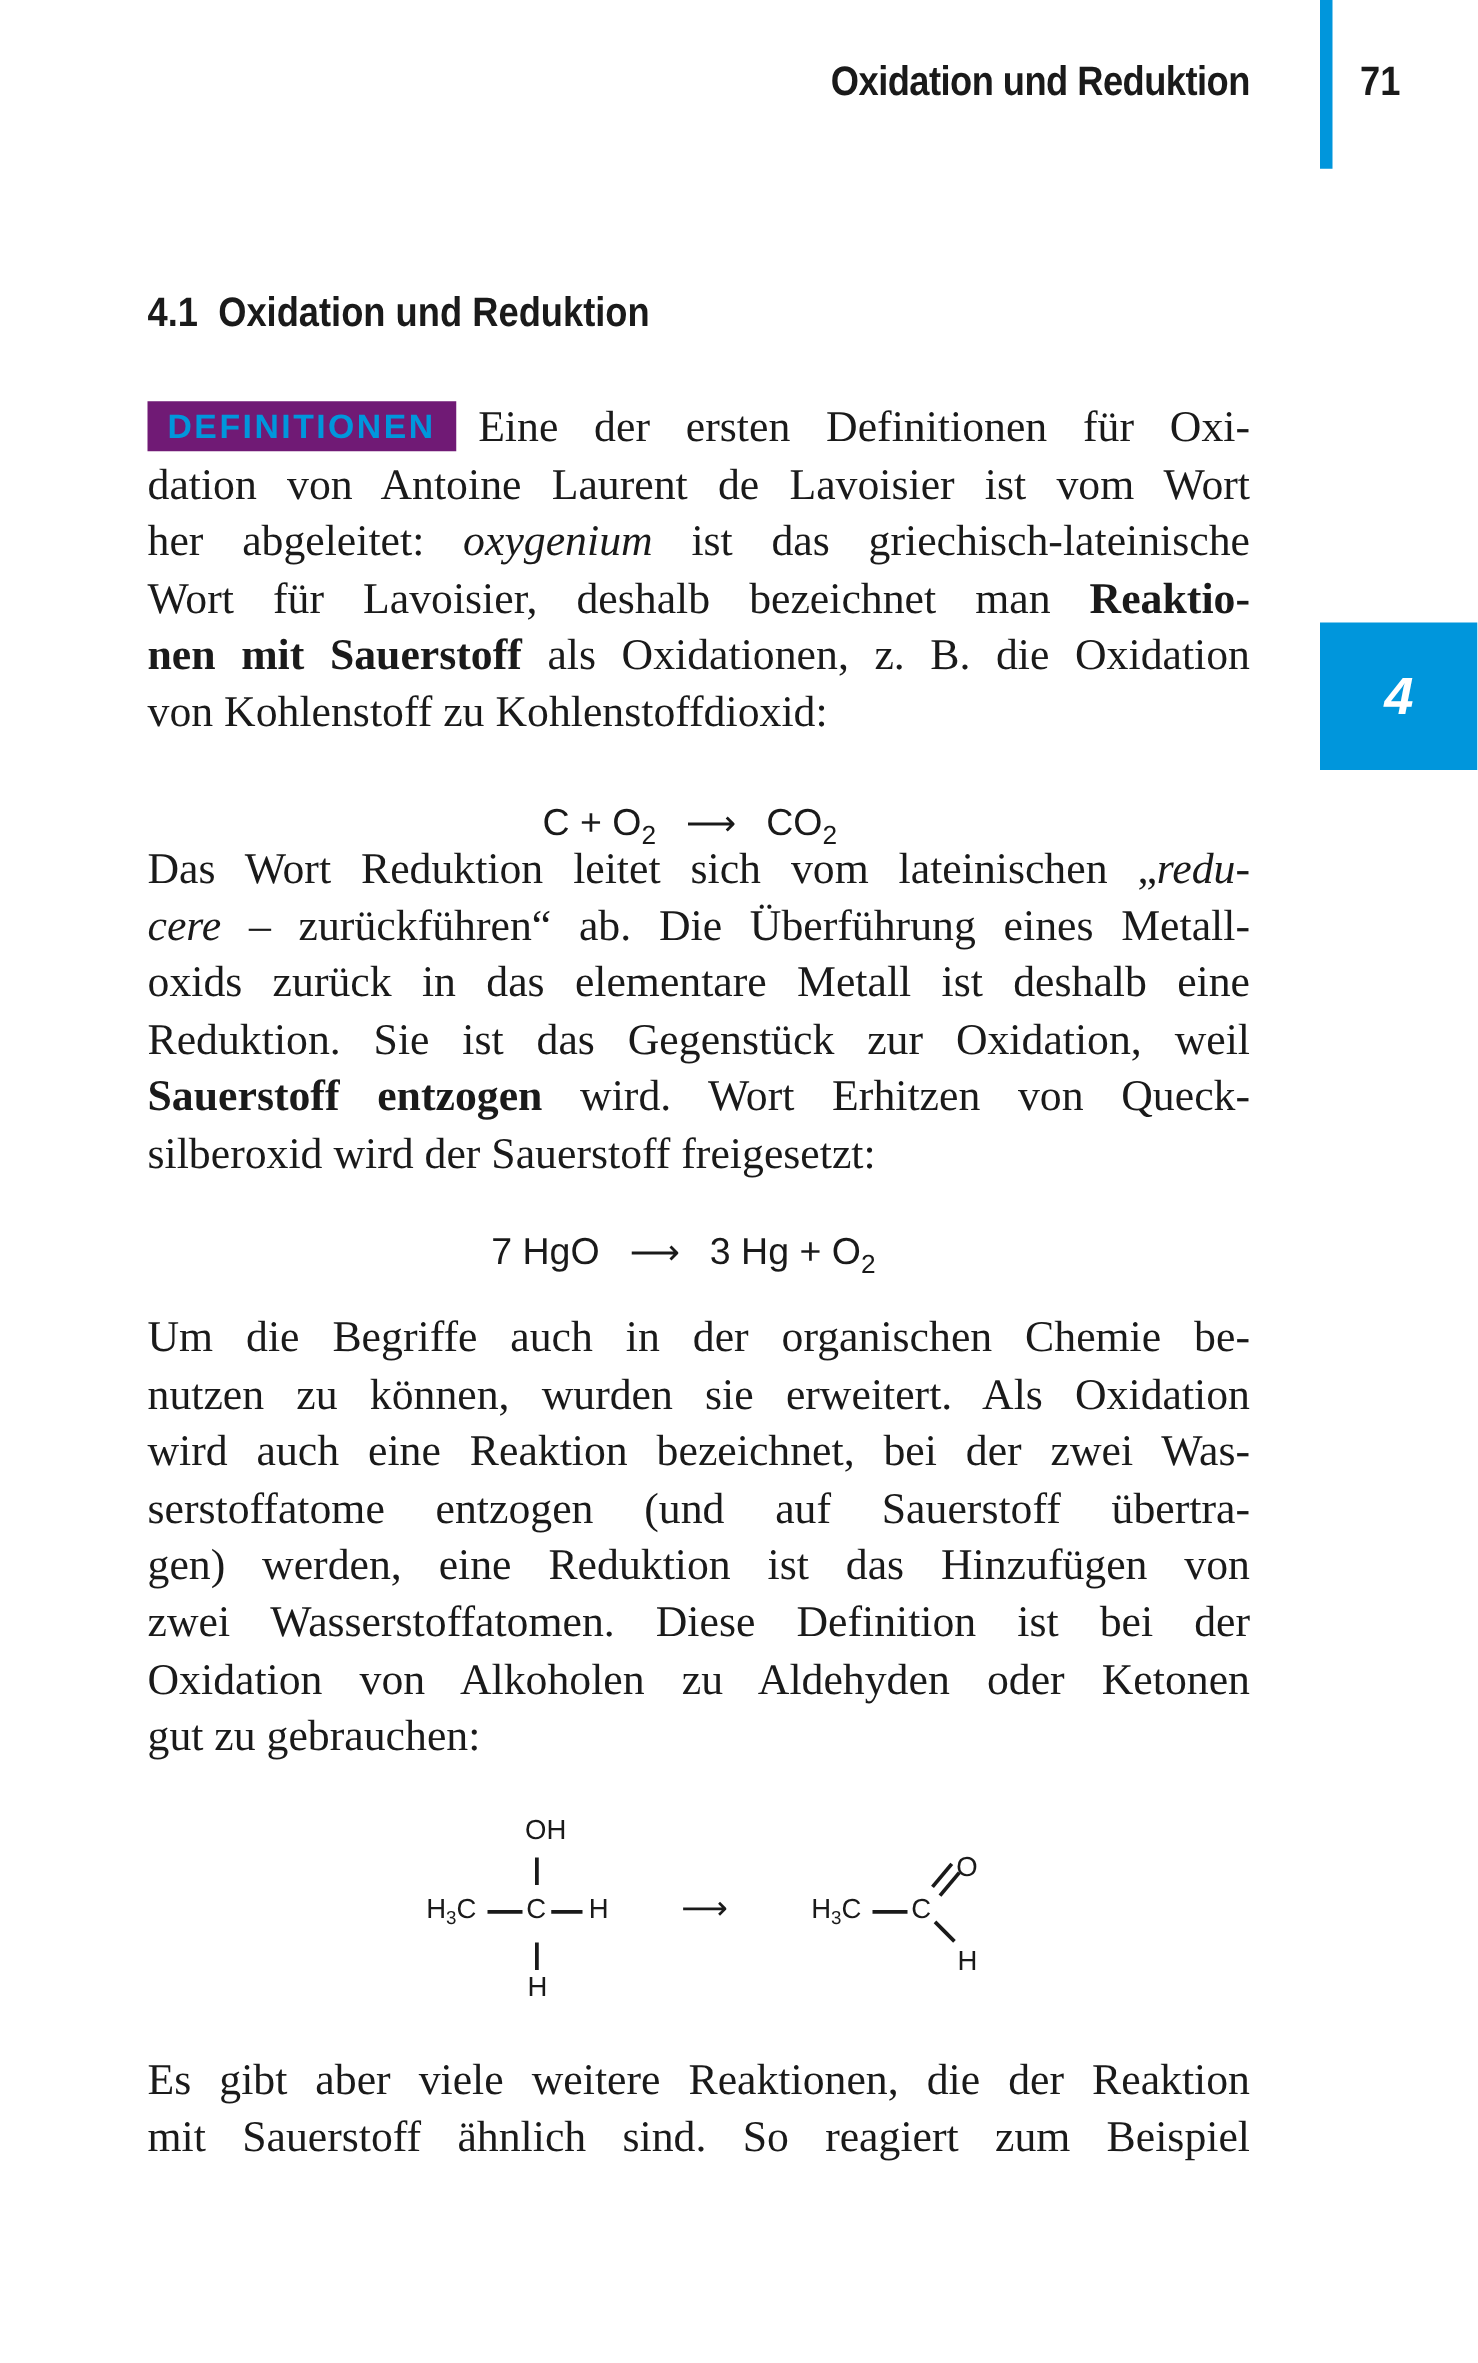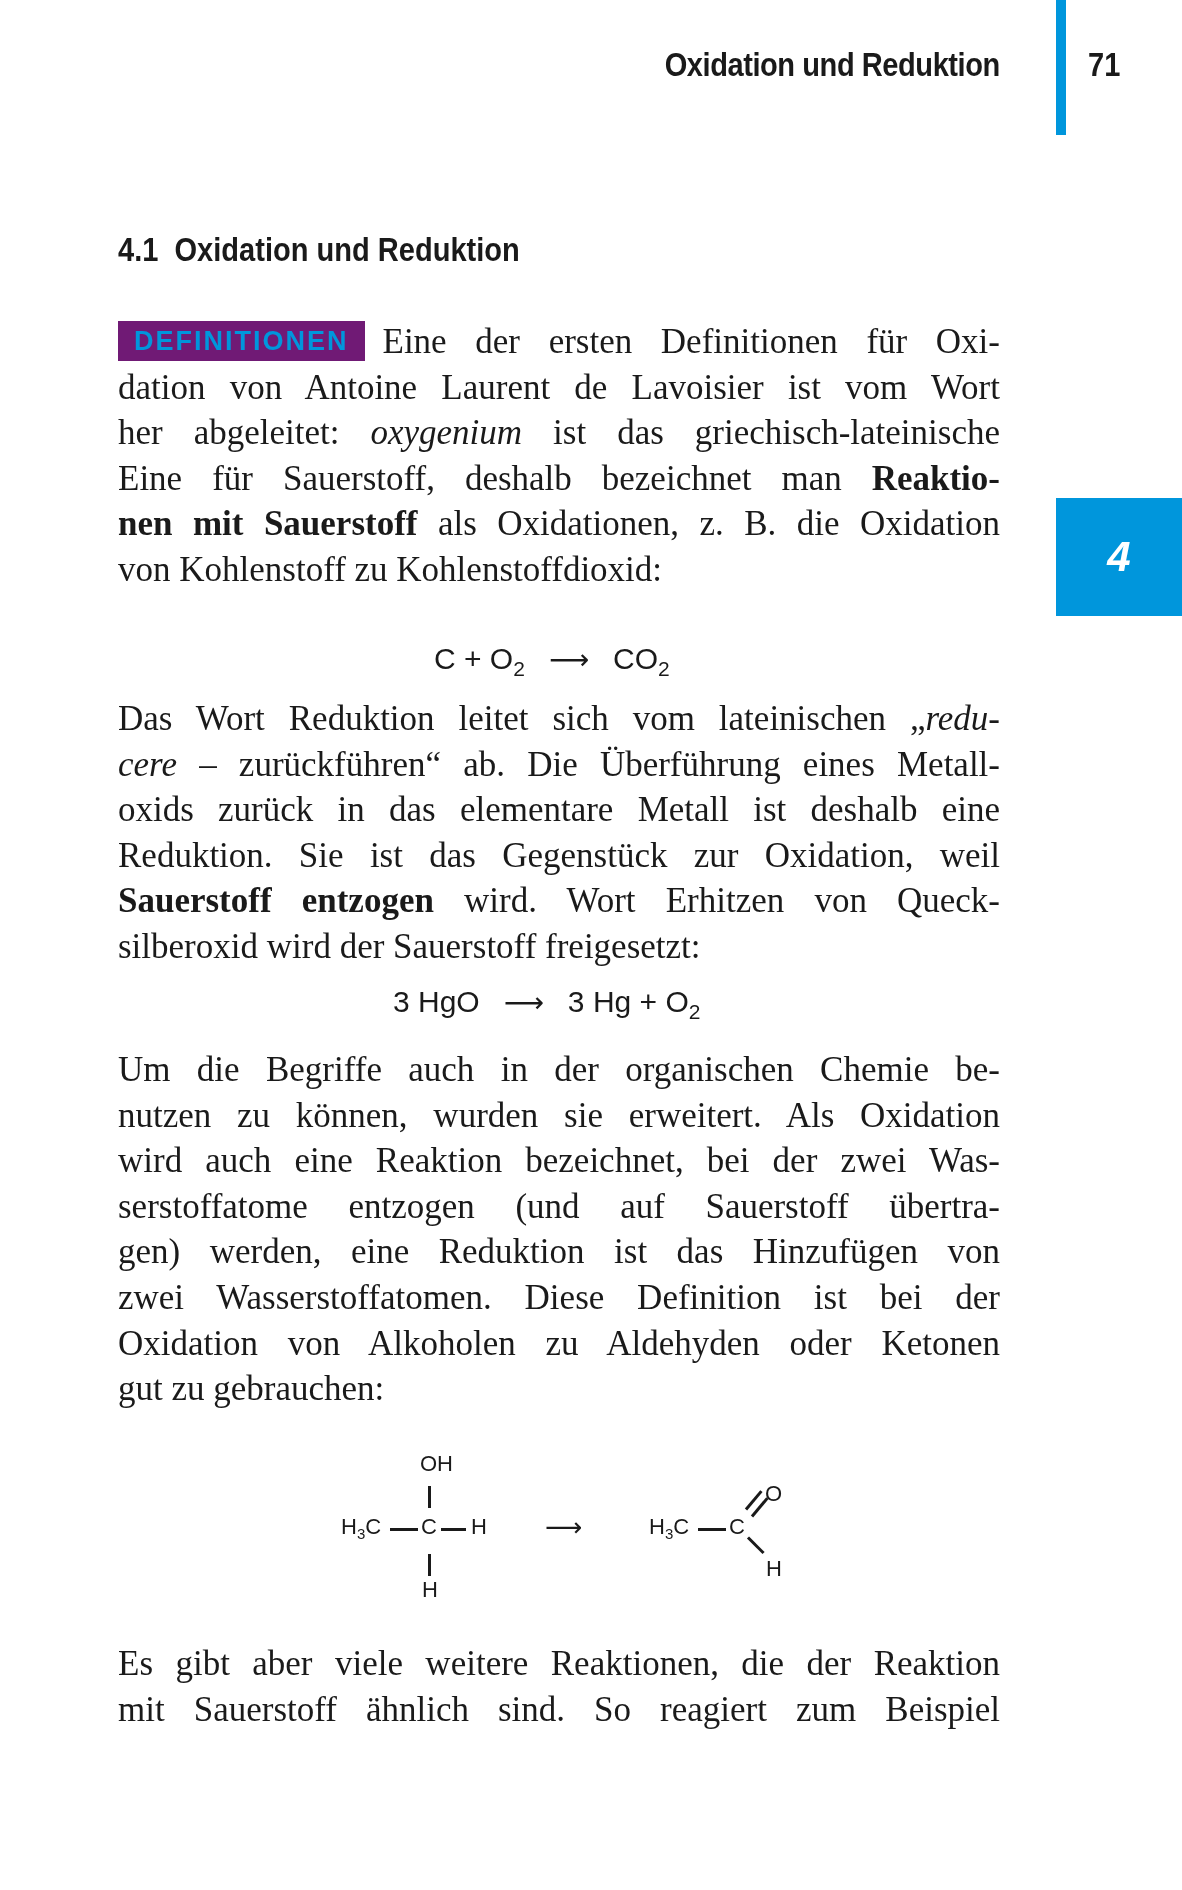--- a/index.html
+++ b/index.html
@@ -35,40 +35,40 @@
   </div>
 
 <div class="section-title sans">
   <span>4.1</span>&nbsp;&nbsp;<span>Oxidation und Reduktion</span>
 </div>
 
 <div class="text-block serif" style="top:319px;">
   <span class="line"><span class="def-badge">DEFINITIONEN</span><span>Eine der ersten Definitionen für Oxi-</span></span>
   <span class="line">dation von Antoine Laurent de Lavoisier ist vom Wort</span>
   <span class="line"><span>her abgeleitet: </span><i>oxygenium</i><span> ist das griechisch-lateinische</span></span>
-  <span class="line"><span>Eine für Sauerstoff, deshalb bezeichnet man </span><b>Reaktio-</b></span>
+  <span class="line"><span>Wort für Lavoisier, deshalb bezeichnet man </span><b>Reaktio-</b></span>
   <span class="line"><b>nen mit Sauerstoff</b><span> als Oxidationen, z. B. die Oxidation</span></span>
   <span class="line last">von Kohlenstoff zu Kohlenstoffdioxid:</span>
 </div>
 
 <div class="equation sans" style="left:434px; top:620px;margin-top:22px;">
   <span>C + O</span><sub>2</sub><span class="eq-arrow">⟶</span><span>CO</span><sub>2</sub>
 </div>
 
-<div class="text-block serif" style="top:696px;font-family:Liberation Serif, serif;">
+<div class="text-block serif" style="top:672px;font-family:Liberation Serif, serif;">
   <span class="line"><span>Das Wort Reduktion leitet sich vom lateinischen „</span><i>redu-</i></span>
   <span class="line"><i>cere</i><span> – zurückführen“ ab. Die Überführung eines Metall-</span></span>
   <span class="line">oxids zurück in das elementare Metall ist deshalb eine</span>
   <span class="line">Reduktion. Sie ist das Gegenstück zur Oxidation, weil</span>
   <span class="line"><b>Sauerstoff entzogen</b><span> wird. Wort Erhitzen von Queck-</span></span>
   <span class="line last">silberoxid wird der Sauerstoff freigesetzt:</span>
 </div>
 
 <div class="equation sans" style="left:393px; top:985px;">
-  <span>3 HgO</span><span class="eq-arrow">⟶</span><span>3 Hg + O</span><sub>2</sub>
+  <span>7 HgO</span><span class="eq-arrow">⟶</span><span>3 Hg + O</span><sub>2</sub>
 </div>
 
 <div class="text-block serif" style="top:1047px;">
   <span class="line">Um die Begriffe auch in der organischen Chemie be-</span>
   <span class="line">nutzen zu können, wurden sie erweitert. Als Oxidation</span>
   <span class="line">wird auch eine Reaktion bezeichnet, bei der zwei Was-</span>
   <span class="line">serstoffatome entzogen (und auf Sauerstoff übertra-</span>
   <span class="line">gen) werden, eine Reduktion ist das Hinzufügen von</span>
   <span class="line">zwei Wasserstoffatomen. Diese Definition ist bei der</span>
   <span class="line">Oxidation von Alkoholen zu Aldehyden oder Ketonen</span>

